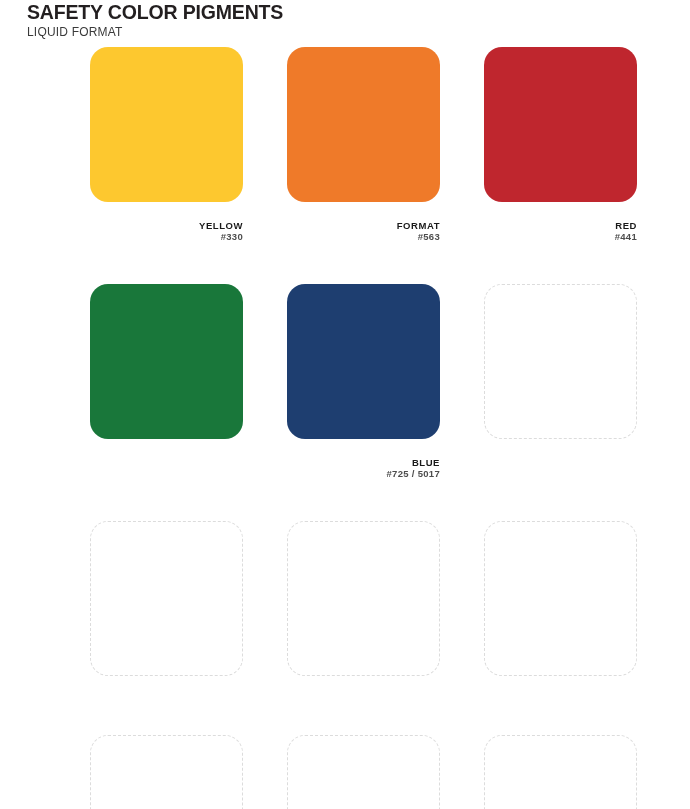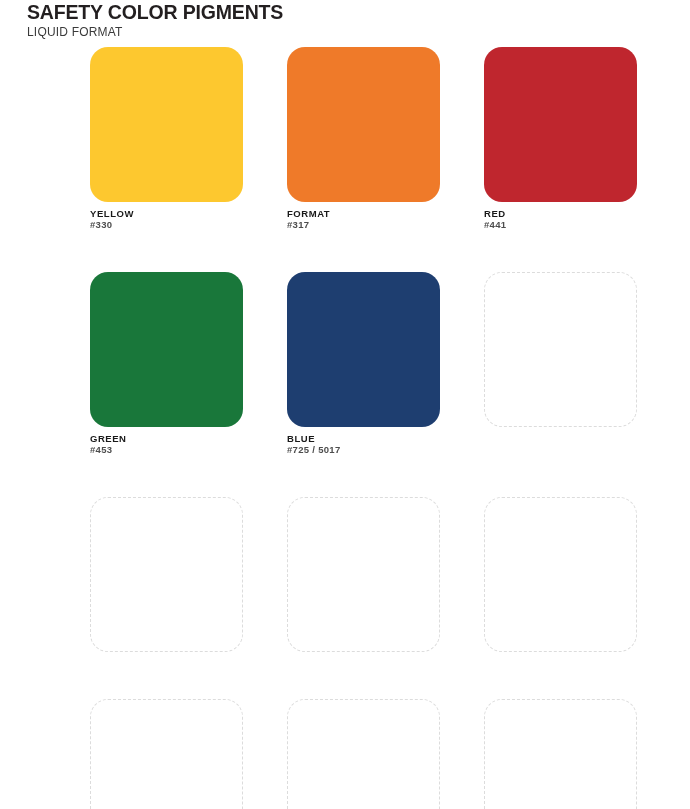--- a/index.html
+++ b/index.html
@@ -73,21 +73,22 @@
     height: 155px;
     border-radius: 18px;
   }
 
   .swatch.empty {
     background: #ffffff;
     border: 1px dashed #dcdcdc;
   }
 
   .cell-label {
-    padding-top: 6px;
+    text-align: right;
+    padding-top: 18px;
   }
 
   .color-name {
     font-size: 9.5px;
     font-weight: bold;
     color: #1a1a1a;
     letter-spacing: 0.55px;
     line-height: 11px;
     white-space: nowrap;
   }
@@ -120,39 +121,35 @@
         <div class="swatch" style="background: rgb(253, 200, 47);"></div>
         <div class="cell-label">
           <div class="color-name">YELLOW</div>
           <div class="color-code">#330</div>
         </div>
       </div>
       <div class="cell">
         <div class="swatch" style="background: rgb(239, 122, 41);"></div>
         <div class="cell-label">
           <div class="color-name">FORMAT</div>
-          <div class="color-code">#317</div>
+          <div class="color-code">#563</div>
         </div>
       </div>
       <div class="cell">
         <div class="swatch" style="background: rgb(191, 38, 46);"></div>
         <div class="cell-label">
           <div class="color-name">RED</div>
           <div class="color-code">#441</div>
         </div>
       </div>
     </div>
 
     <div class="grid-row">
       <div class="cell">
         <div class="swatch" style="background: rgb(25, 119, 58);"></div>
-        <div class="cell-label">
-          <div class="color-name">GREEN</div>
-          <div class="color-code">#453</div>
-        </div>
       </div>
       <div class="cell">
         <div class="swatch" style="background: rgb(30, 62, 112);"></div>
         <div class="cell-label">
           <div class="color-name">BLUE</div>
           <div class="color-code">#725 / 5017</div>
         </div>
       </div>
       <div class="cell">
         <div class="swatch empty"></div>

